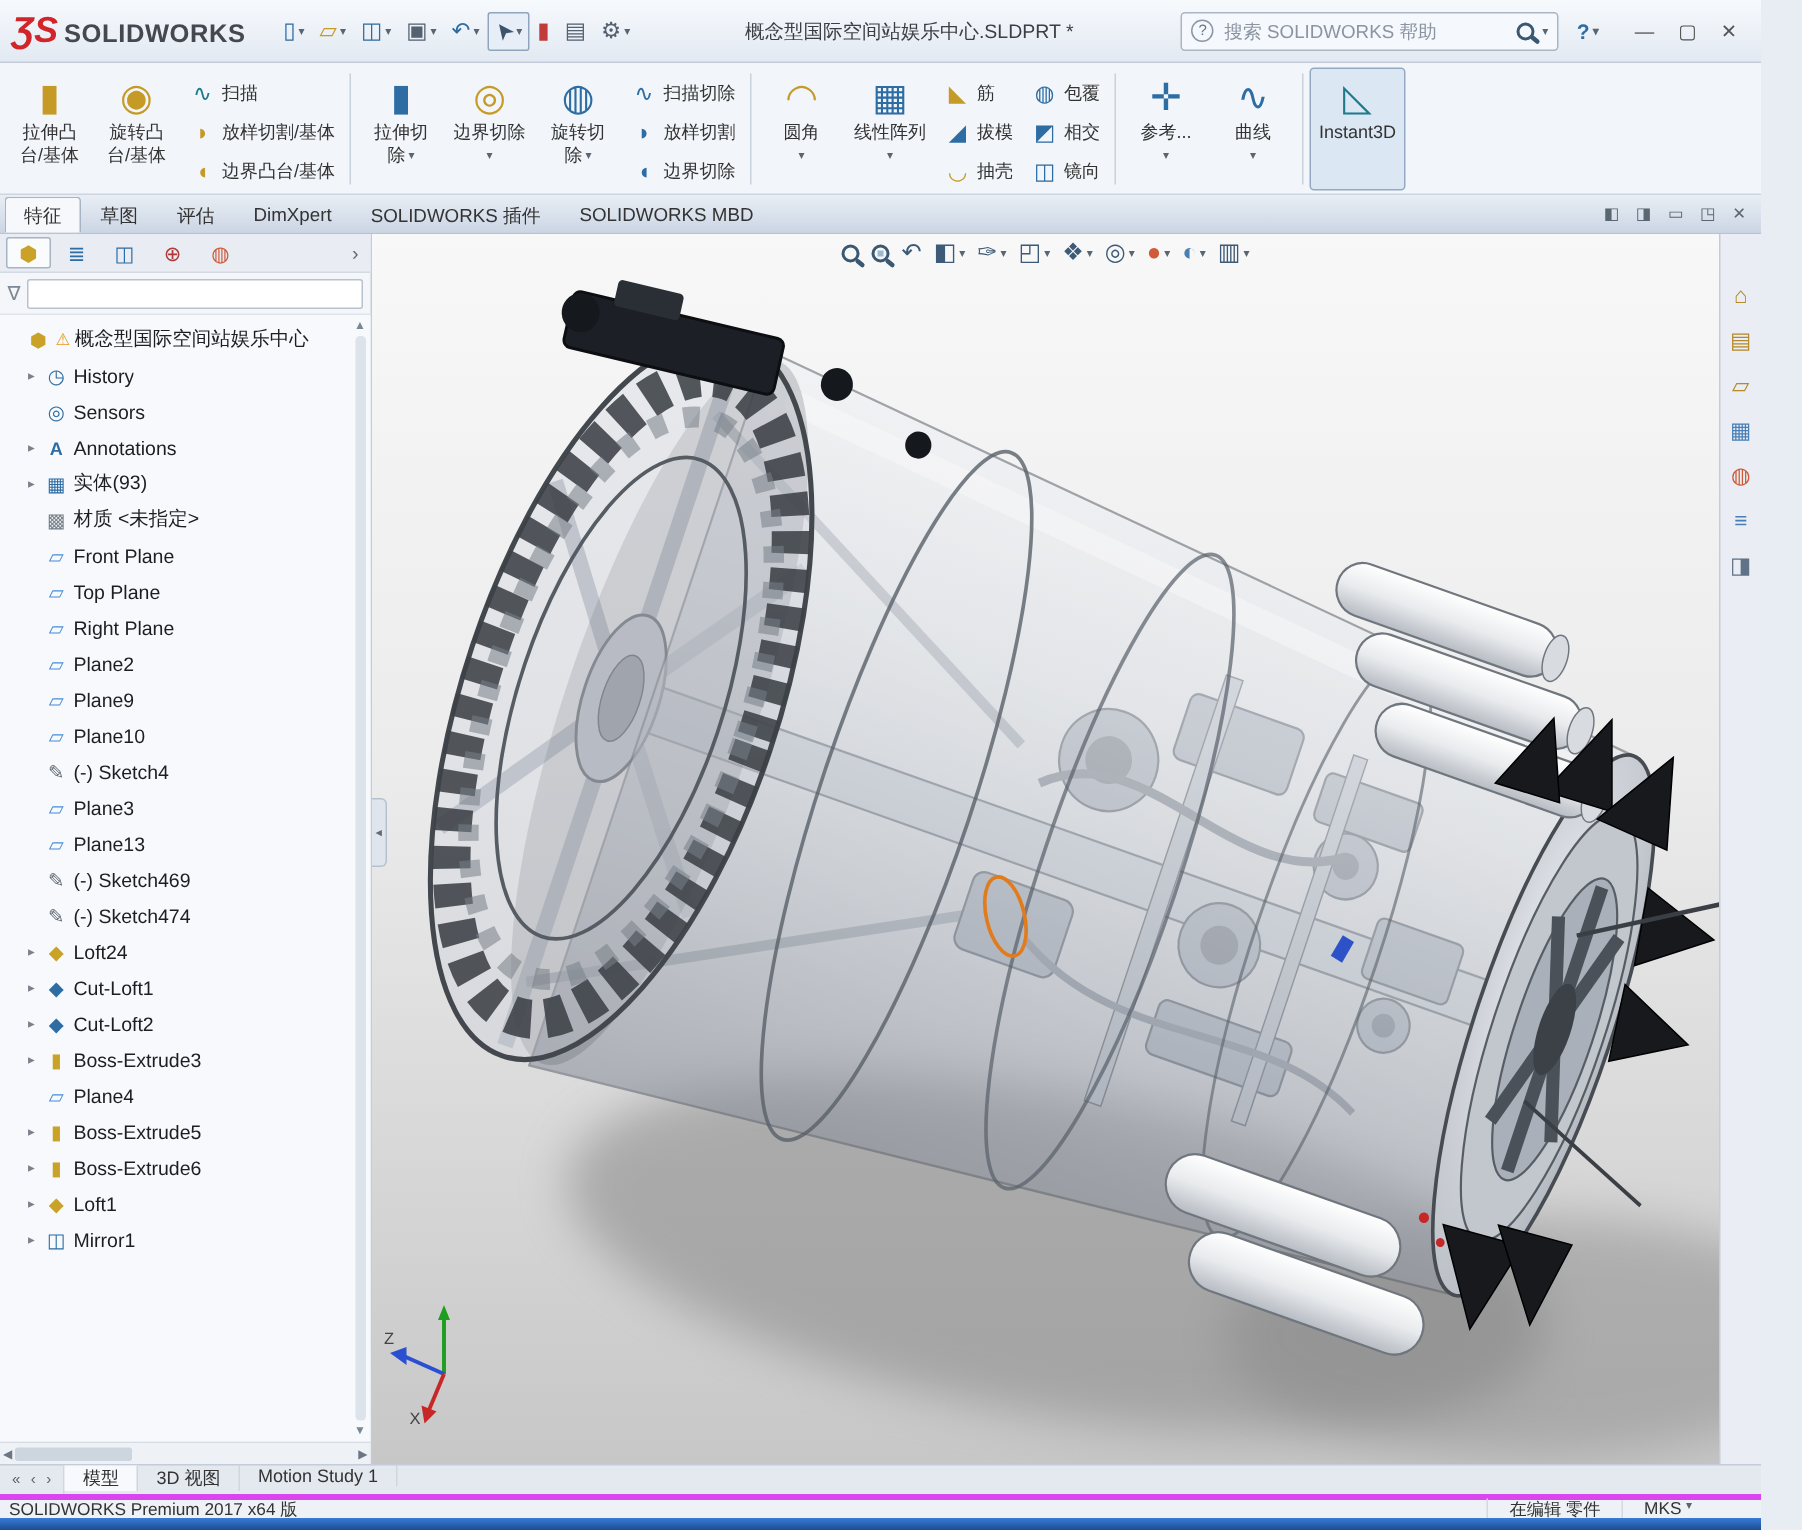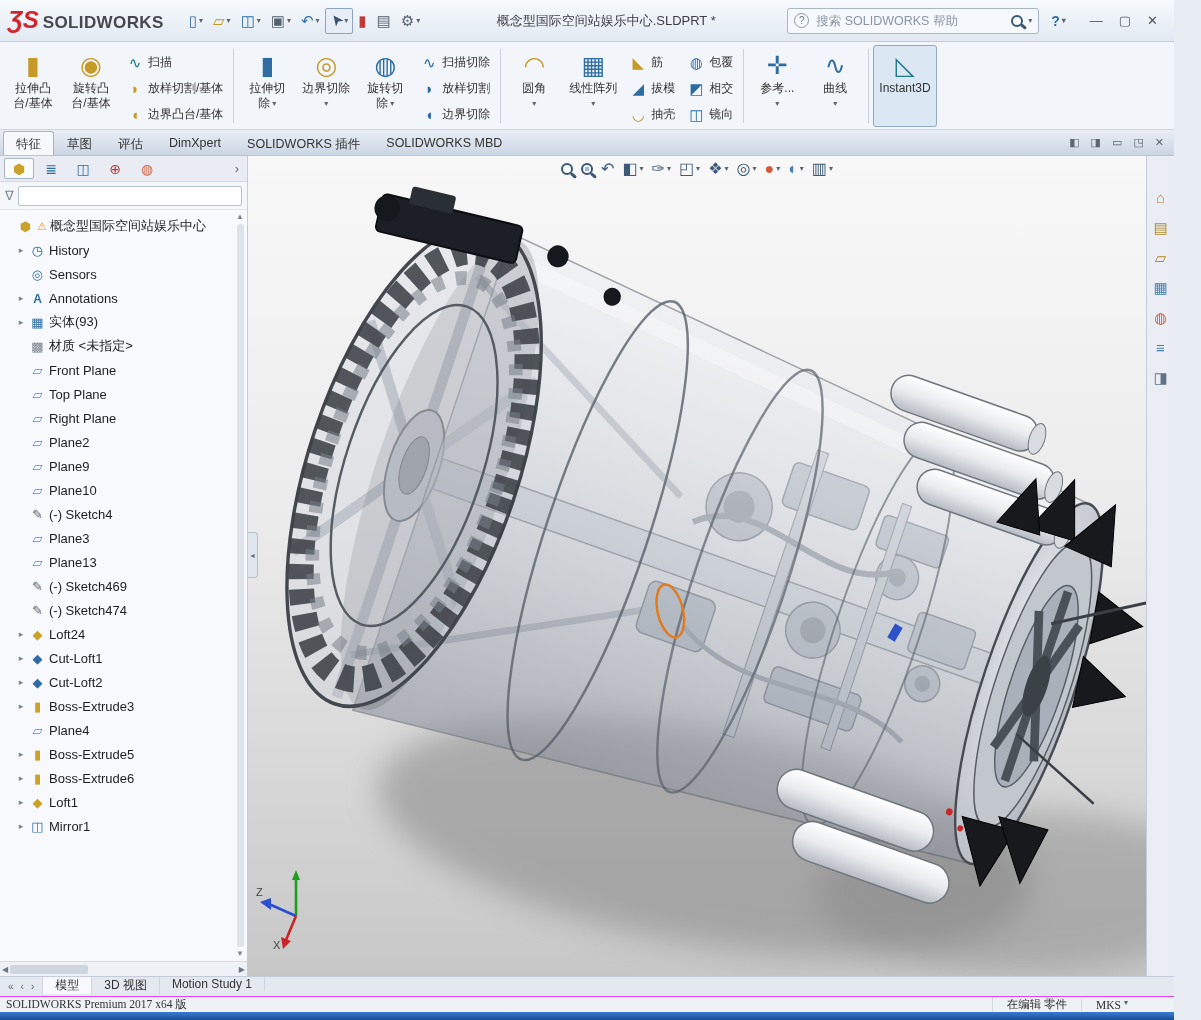--- a/index.html
+++ b/index.html
@@ -122,21 +122,21 @@
   
   .bottomtabs{height:20px;flex:none;display:flex;align-items:stretch;background:#e4e9f0;
     border-top:1px solid #c3ccd8;font-size:12px;color:#333;}
   .bnav{display:flex;align-items:center;gap:7px;padding:0 8px;border-right:1px solid #cfd6df;}
   .bnav span{font-size:10px;color:#5a6672;}
   .btab{display:flex;align-items:center;padding:0 12px;border-right:1px solid #cfd6df;white-space:nowrap;}
   .btab.active{background:#f7f9fc;}
 
   
   .statusbar{height:16px;flex:none;display:flex;align-items:center;background:#eef1f5;
-    border-top:1px solid #d946ef;font-size:11.5px;color:#333;padding:0 6px;font-family:Liberation Serif, serif;}
+    border-top:4px solid #d946ef;font-size:11.5px;color:#333;padding:0 6px;}
   .sb-spacer{flex:1;}
   .sb-mode{padding:0 14px;border-left:1px solid #d3d9e1;}
   .sb-units{display:flex;gap:3px;padding:0 40px 0 14px;border-left:1px solid #d3d9e1;}
   .taskbar-strip{height:8px;flex:none;background:linear-gradient(#3a7bd5,#1b4d93);}
 
   svg text{font-family:"Liberation Sans",sans-serif;}
 </style>
 </head>
 <body>
 

